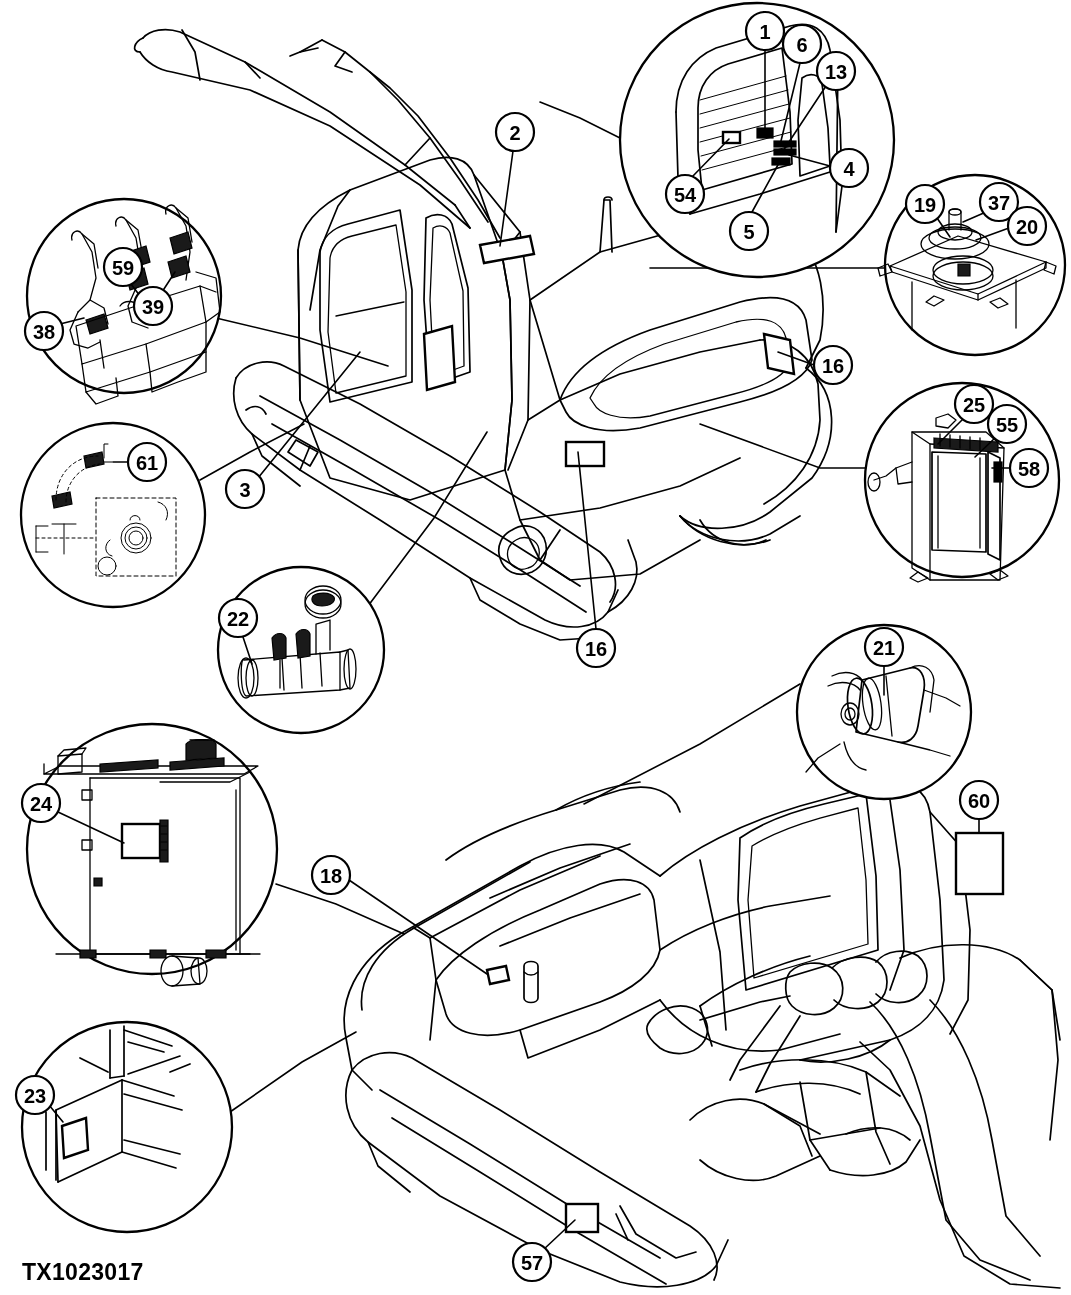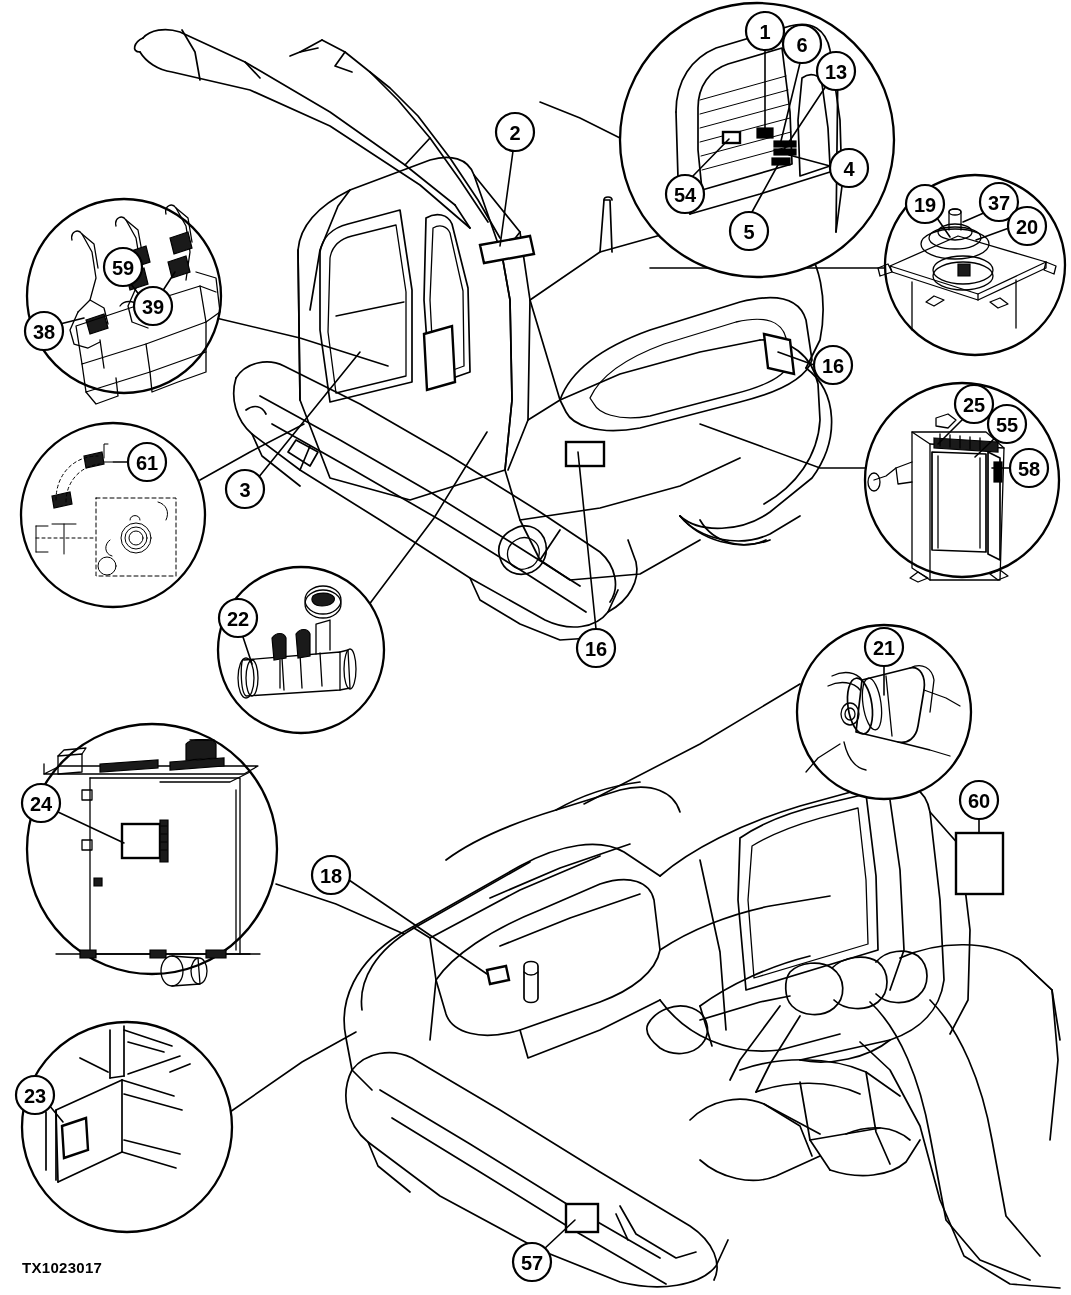--- a/index.html
+++ b/index.html
@@ -90,21 +90,21 @@
     fill: #1a1a1a;
     stroke: #000000;
     stroke-width: 1.2;
   }
   .figure-id {
     position: absolute;
     left: 22px;
     top: 1259px;
     font-family: "Liberation Sans", sans-serif;
     font-weight: bold;
-    font-size: 15px;
+    font-size: 23px;
     letter-spacing: 0.3px;
     color: #000000;
     white-space: nowrap;
   }
 </style>
 </head>
 <body>
 
 <div id="figure-root">
 

